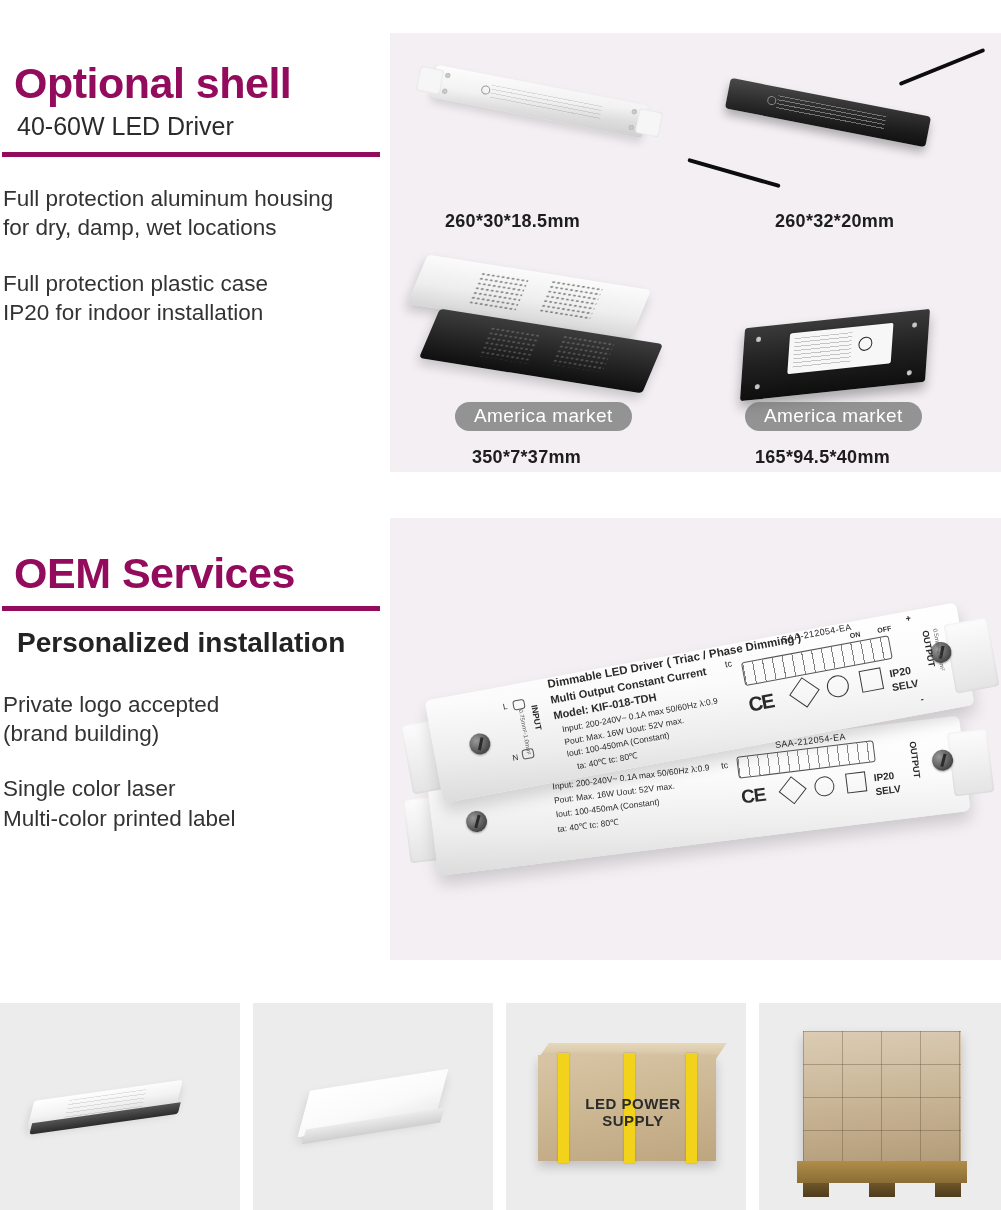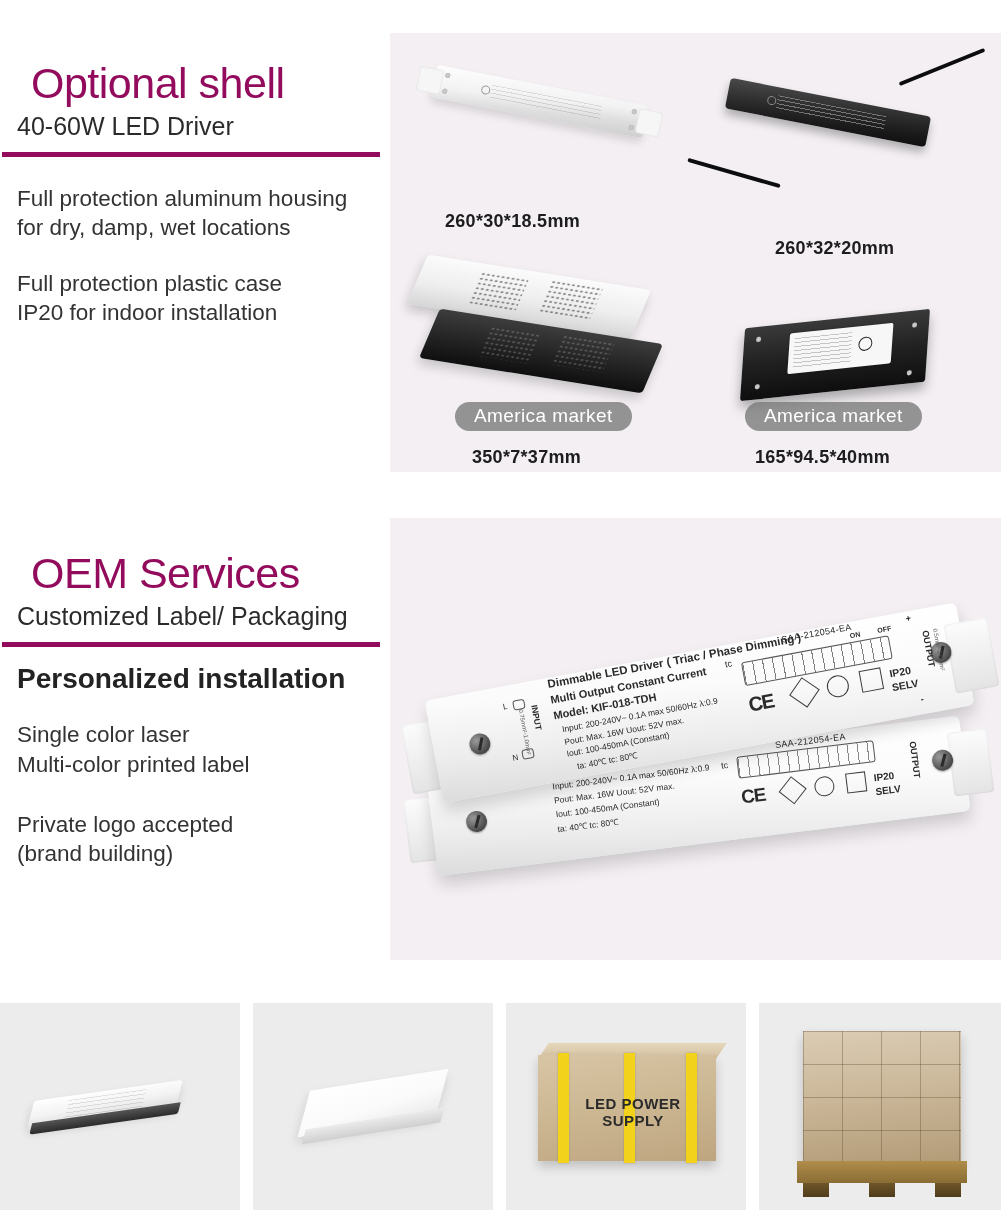--- a/index.html
+++ b/index.html
@@ -12,25 +12,25 @@
   }
   .page { position: relative; width: 1001px; height: 1210px; background: #fff; }
 
   
   .text-col { position: absolute; left: 0; width: 392px; }
   .sec1-text { top: 62px; }
   .sec2-text { top: 552px; }
 
   .big-title {
     font-size: 43px;
-    font-weight: normal;
+    font-weight: bold;
     color: #930b5c;
     letter-spacing: -0.5px;
     line-height: 1.0;
-    padding-left: 31px;
+    padding-left: 14px;
   }
   .sub-title {
     font-size: 25px;
     color: #2b2b2b;
     padding-left: 17px;
     margin-top: 8px;
     line-height: 1.1;
   }
   .rule {
     height: 5px;
@@ -44,21 +44,21 @@
     font-weight: bold;
     color: #232323;
     padding-left: 17px;
     margin-top: 17px;
     line-height: 1.1;
     white-space: nowrap;
   }
   .para {
     font-size: 22.5px;
     color: #333333;
-    padding-left: 17px;
+    padding-left: 3px;
     line-height: 1.30;
   }
   .para.p1 { margin-top: 27px; }
   .para.p2 { margin-top: 27px; }
   .para.q1 { margin-top: 26px; }
   .para.q2 { margin-top: 31px; }
 
   
   .panel {
     position: absolute;
@@ -303,21 +303,21 @@
       <div class="cable" style="left:-14px; top:118px; width:96px; transform:rotate(16deg);"></div>
       <div class="slim-black" style="position:absolute; left:26px; top:44px;">
         <div class="labeltext-fake" style="left:50px; top:8px; width:110px; height:15px;
              background: repeating-linear-gradient(to bottom, rgba(210,210,210,.45) 0 1px, transparent 1px 4px);"></div>
         <div style="position:absolute; left:40px; top:10px; width:9px; height:9px;
                     border:1px solid rgba(215,215,215,.55); border-radius:50%;"></div>
       </div>
     </div>
 
     <div class="dim-label" style="left:55px; top:178px;">260*30*18.5mm</div>
-    <div class="dim-label" style="left:385px; top:178px;margin-top:27px;">260*32*20mm</div>
+    <div class="dim-label" style="left:385px; top:178px;">260*32*20mm</div>
 
     <div class="obj" style="left:6px; top:222px; width:300px; height:170px;">
       <div class="vent-box vent-white" style="position:absolute; left:20px; top:16px;">
         <div class="grille" style="left:58px; top:8px; width:48px; height:34px;"></div>
         <div class="grille" style="left:128px; top:5px; width:52px; height:34px;"></div>
       </div>
       <div class="vent-box vent-black" style="position:absolute; left:32px; top:70px;">
         <div class="grille-dark" style="left:56px; top:9px; width:50px; height:32px;"></div>
         <div class="grille-dark" style="left:128px; top:6px; width:52px; height:32px;"></div>
       </div>
@@ -339,27 +339,26 @@
 
     <div class="market-badge" style="left:65px; top:369px;">America  market</div>
     <div class="market-badge" style="left:355px; top:369px;">America  market</div>
 
     <div class="dim-label" style="left:82px; top:414px;">350*7*37mm</div>
     <div class="dim-label" style="left:365px; top:414px;">165*94.5*40mm</div>
   </div>
 
   <div class="text-col sec2-text">
     <div class="big-title">OEM  Services</div>
-    <div class="sub-title">Customized Label/ Packaging</div>
     <div class="rule"></div>
     <div class="mid-head">Personalized installation</div>
+    <div class="para q2" style="white-space:pre-line">Private logo accepted
+(brand building)</div>
     <div class="para q1" style="white-space:pre-line">Single color laser
 Multi-color printed label</div>
-    <div class="para q2" style="white-space:pre-line">Private logo accepted
-(brand building)</div>
   </div>
 
   <div class="panel" id="panel-oem">
 
     <div class="obj" style="left:10px; top:258px; width:596px; height:140px; transform:rotate(-7deg); transform-origin:left top;">
       <div class="oem-tab" style="left:0px; top:24px; width:40px; height:64px;"></div>
       <div class="oem-driver" style="left:26px; top:8px; width:536px; height:96px;"></div>
       <div class="oem-tab" style="left:548px; top:24px; width:40px; height:64px;"></div>
       <div class="oem-screw" style="left:60px; top:44px;"></div>
       <div class="oem-screw" style="left:530px; top:40px;"></div>

